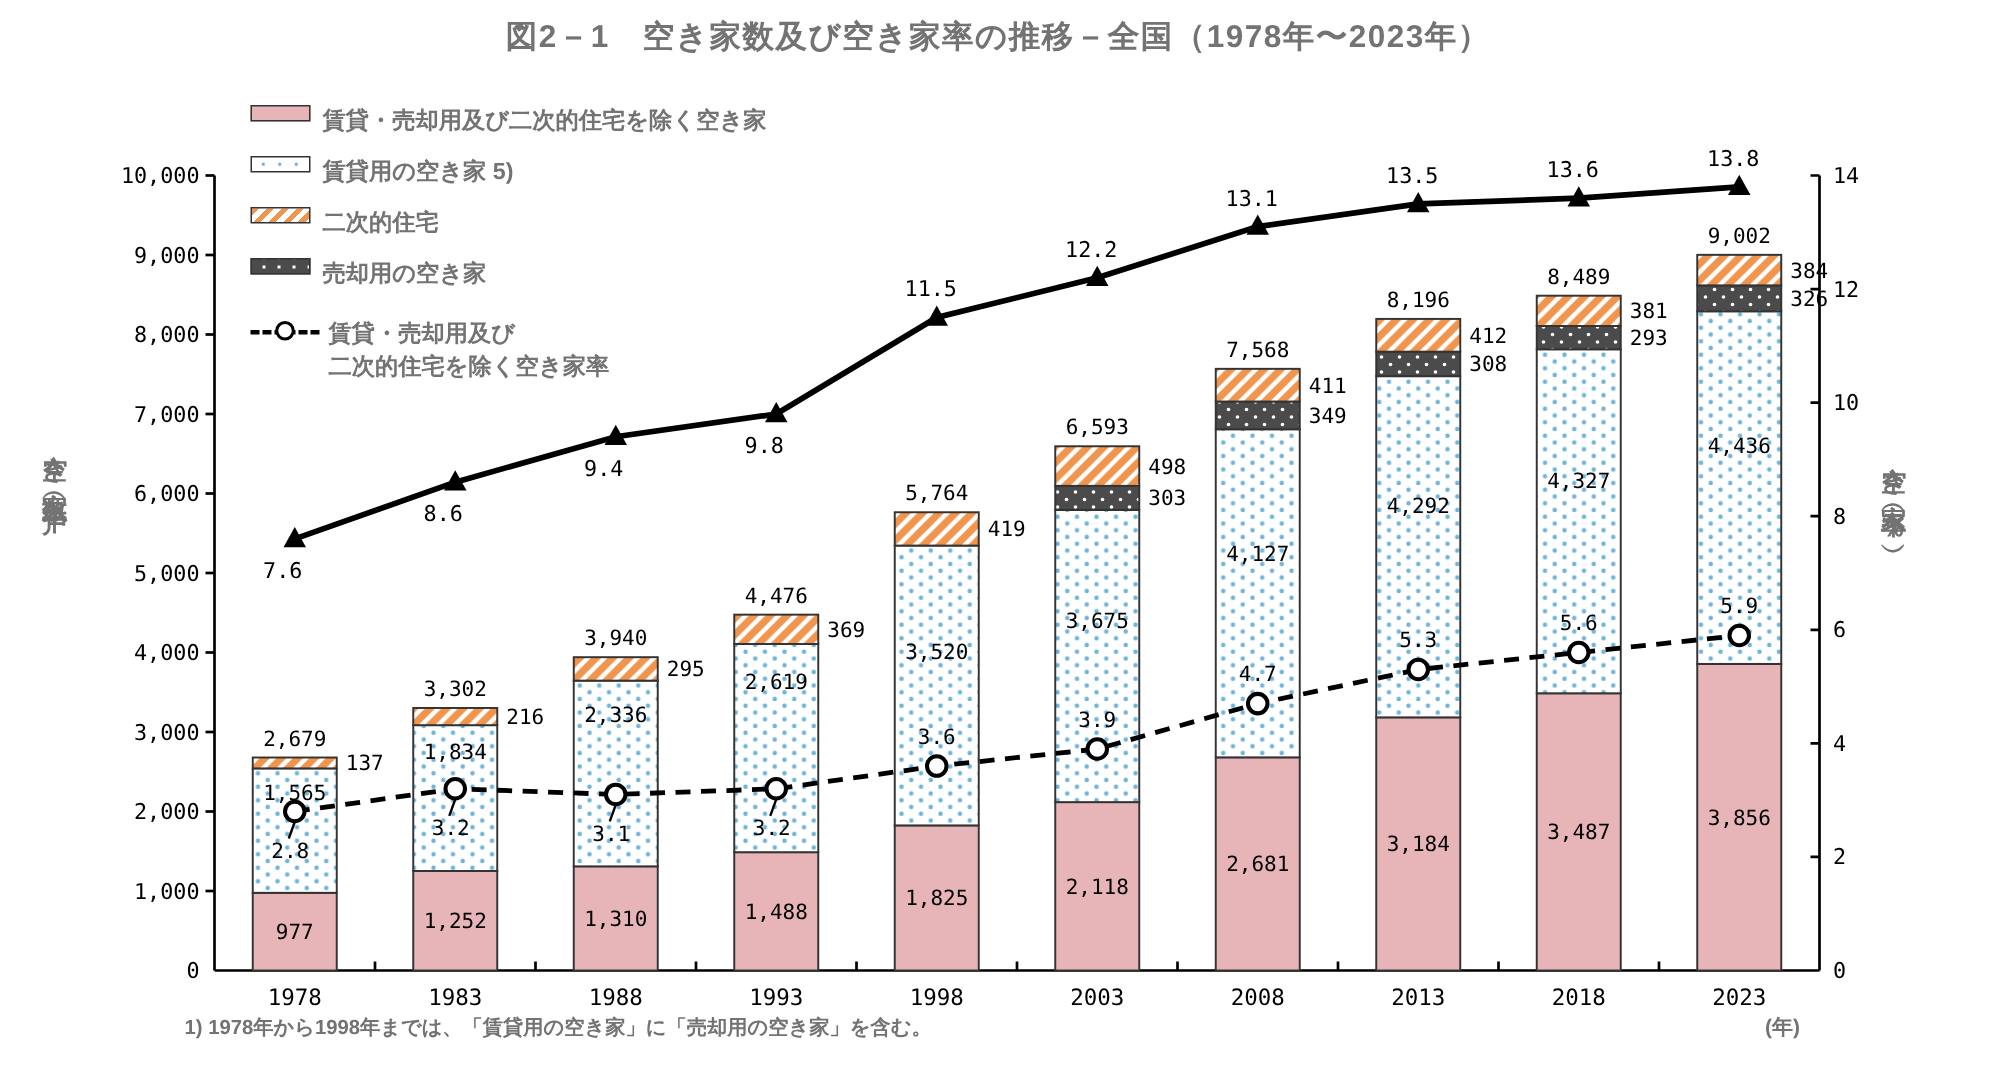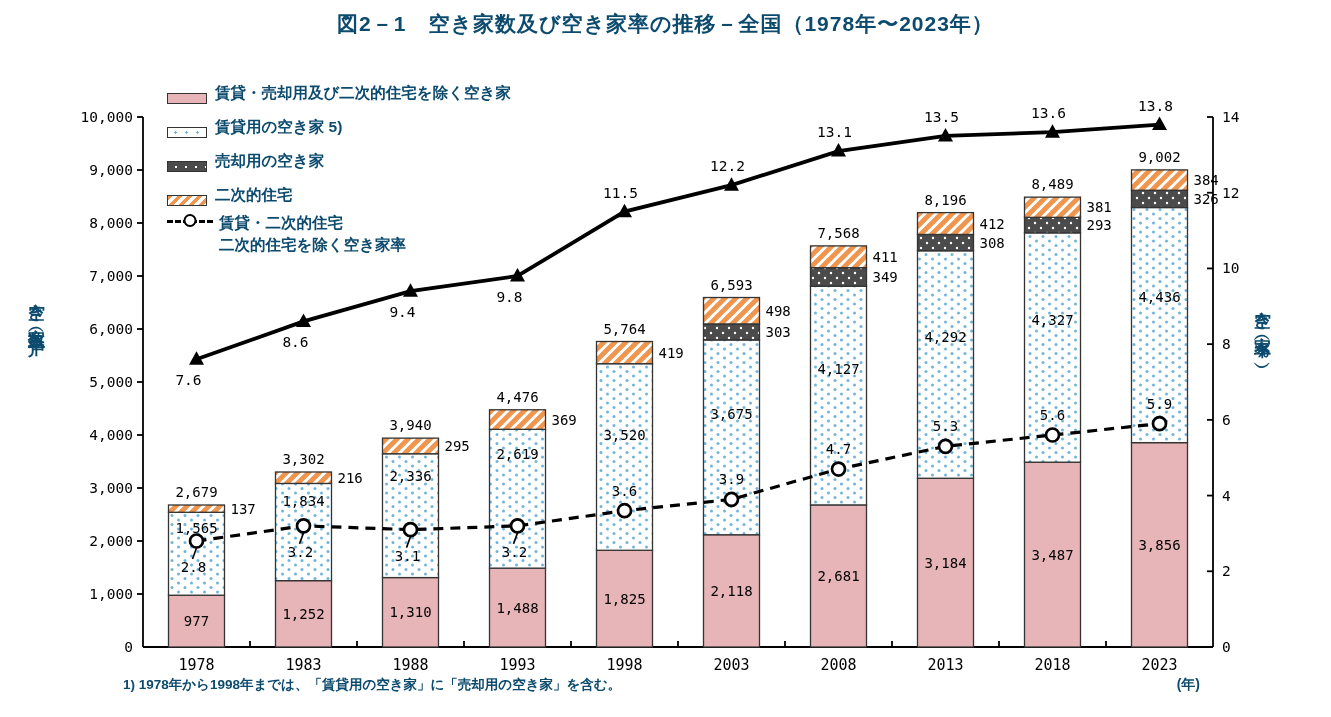--- a/index.html
+++ b/index.html
@@ -1,27 +1,27 @@
 <!DOCTYPE html>
 <html><head>
 <meta charset="utf-8">
 <style>
   html,body{margin:0;padding:0;background:#fff;}
   .canvas{position:relative;width:1331px;height:717px;background:#fff;overflow:hidden;
-          font-family:"Liberation Sans",sans-serif;color:#0c4a6e;}
+          font-family:"Liberation Sans",sans-serif;color:#737373;}
   .title{position:absolute;top:10px;left:0;width:100%;text-align:center;
          font-size:21px;font-weight:700;letter-spacing:1px;}
   #chart-svg{position:absolute;left:0;top:0;}
   svg text{font-family:"DejaVu Sans Mono","Liberation Sans",monospace;fill:#000;}
   .vlabel{position:absolute;writing-mode:vertical-rl;font-size:17px;font-weight:700;
           letter-spacing:3px;line-height:1;}
   .vlabel-left{left:28px;top:290px;}
   .vlabel-right{left:1254px;top:298px;}
   .legend{position:absolute;left:167px;top:70px;}
-  .lg-item{display:flex;align-items:flex-end;height:34px;font-size:15.5px;font-weight:600;}
+  .lg-item{display:flex;align-items:flex-start;height:34px;font-size:15.5px;font-weight:600;}
   .lg-item.two-line{height:auto;align-items:flex-start;padding-top:6px;}
   .lg-item.two-line .lm{margin-top:8px;}
   .lg-text2{line-height:1.45;}
   .sw{width:40px;height:11px;border:1.2px solid #333;margin-right:8px;flex:none;box-sizing:border-box;}
   .sw-pink{background:#e7b5b8;}
   .sw-dots{background-color:#fff;
     background-image:radial-gradient(circle,#6fb5da 1.1px,transparent 1.3px);
     background-size:11px 7px;background-position:2px 1px;}
   .sw-dark{background-color:#4b4b4b;
     background-image:radial-gradient(circle,#ffffff 1px,transparent 1.2px);
@@ -263,33 +263,33 @@
   <div class="legend">
     <div class="lg-item">
       <span class="sw sw-pink"></span>
       <span>賃貸・売却用及び二次的住宅を除く空き家</span>
     </div>
     <div class="lg-item">
       <span class="sw sw-dots"></span>
       <span>賃貸用の空き家 5)</span>
     </div>
     <div class="lg-item">
+      <span class="sw sw-stripe"></span>
+      <span>二次的住宅</span>
+    </div>
+    <div class="lg-item">
       <span class="sw sw-dark"></span>
       <span>売却用の空き家</span>
-    </div>
-    <div class="lg-item">
-      <span class="sw sw-stripe"></span>
-      <span>二次的住宅</span>
     </div>
     <div class="lg-item two-line">
       <span class="lm lm-dash">
           <span class="circ"></span>
         </span>
       <span class="lg-text2">
-        <span>賃貸・二次的住宅</span><br>
+        <span>賃貸・売却用及び</span><br>
         <span>二次的住宅を除く空き家率</span>
       </span>
     </div>
   </div>
 
   <div class="footnote">1) 1978年から1998年までは、「賃貸用の空き家」に「売却用の空き家」を含む。</div>
   <div class="x-unit">(年)</div>
 
 </div>
 

